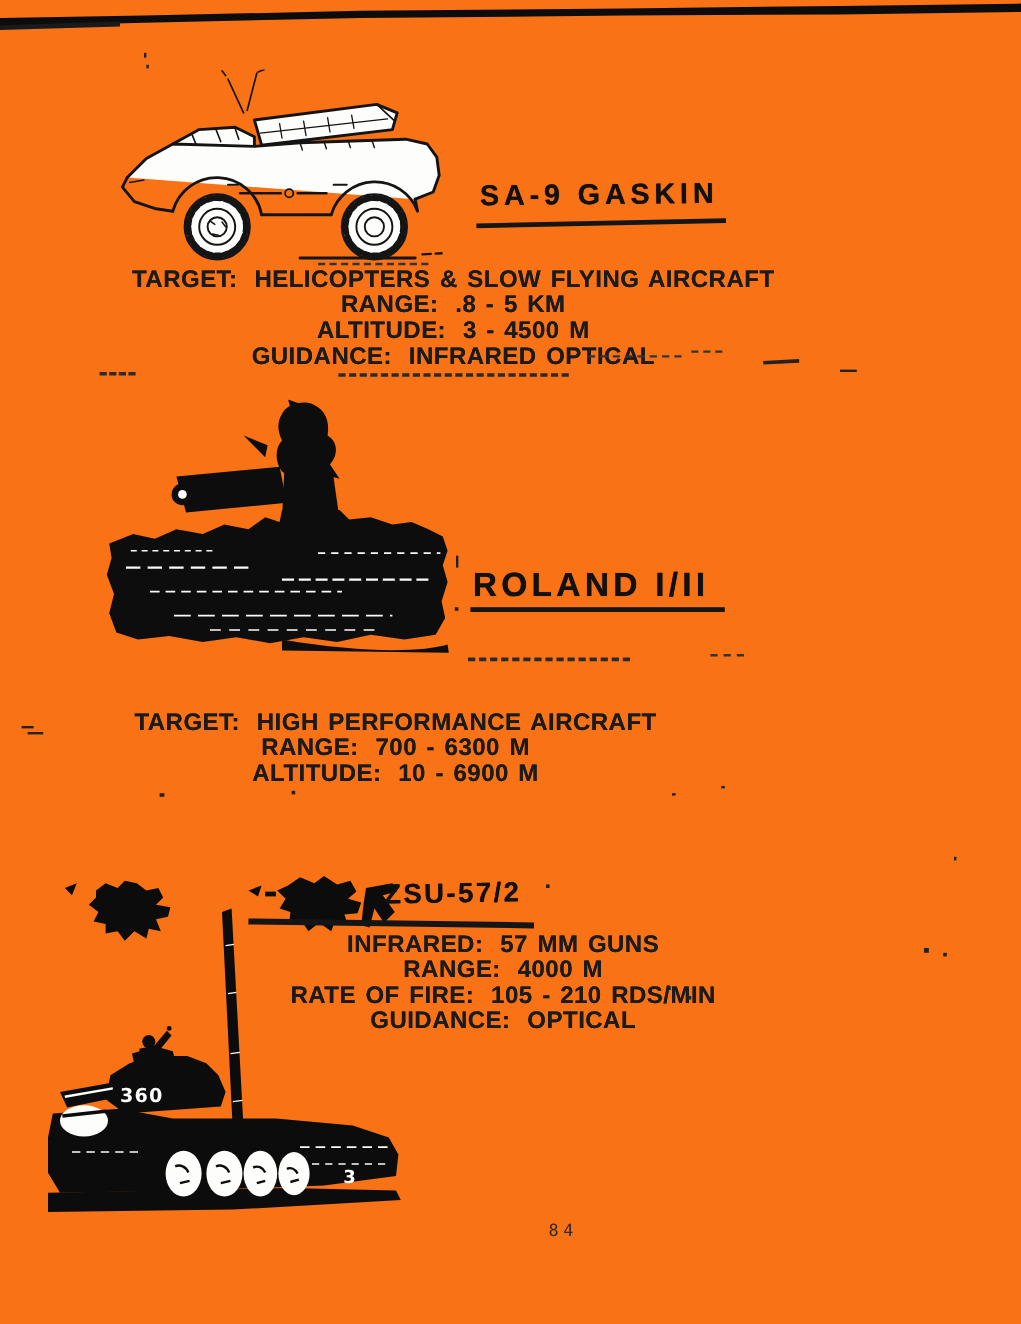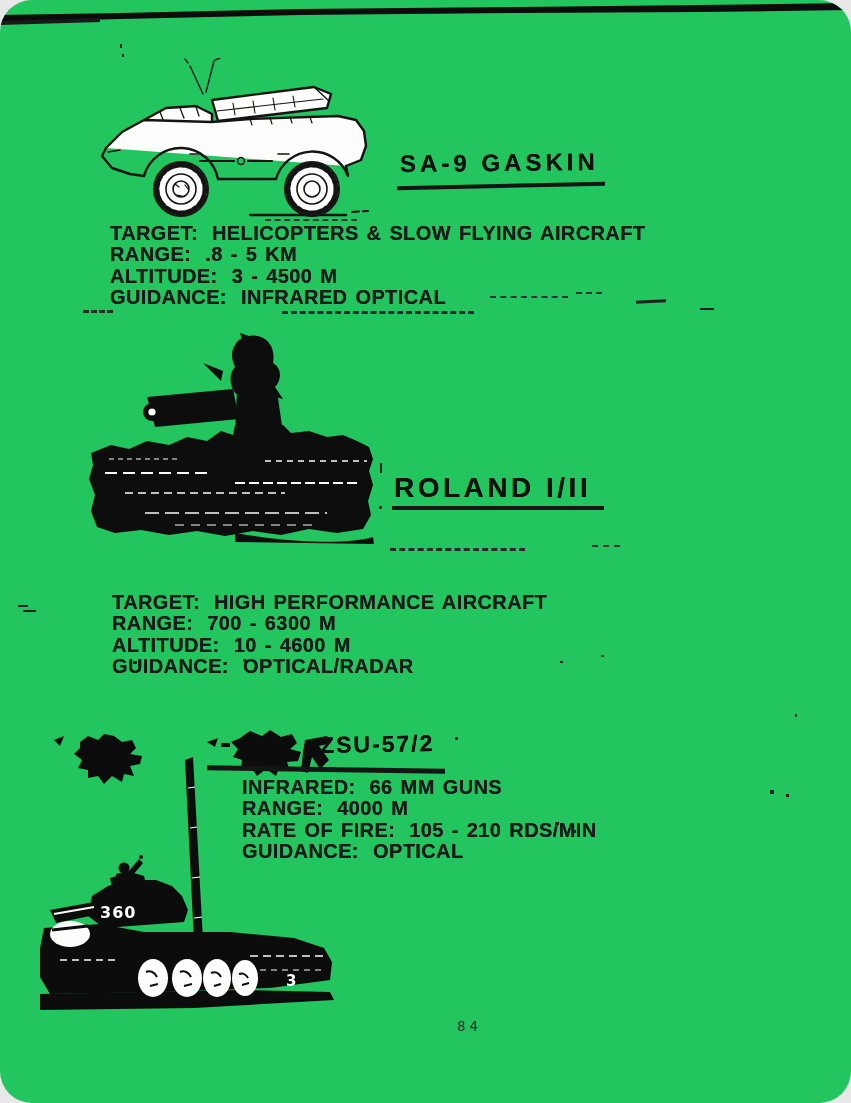--- a/index.html
+++ b/index.html
@@ -1,24 +1,24 @@
 <!DOCTYPE html>
 <html><head>
 <meta charset="utf-8">
 <style>
   html,body{margin:0;padding:0;background:#e8e8e8;}
   .page{
-    position:relative;width:851px;height:1103px;background:#22c55e;
-    overflow:hidden;font-family:"Liberation Sans",sans-serif;color:#161616;border-radius:32px;
+    position:relative;width:851px;height:1103px;background:#f97316;
+    overflow:hidden;font-family:"Liberation Sans",sans-serif;color:#161616;
   }
   .abs{position:absolute;}
   
   .specs{position:absolute;font-weight:700;font-size:20px;line-height:21.4px;
     letter-spacing:0.4px;word-spacing:2px;white-space:nowrap;color:#1b1b1b;
-    text-shadow:0 0 .5px #222;}
+    text-shadow:0 0 .5px #222;text-align:center;}
   .specs .srow{height:21.4px;}
   .specs .lbl{margin-right:14px;}
   
   .title{position:absolute;font-weight:700;color:#111;white-space:nowrap;
     text-shadow:0 0 .6px #111;}
   .t1{font-size:24px;letter-spacing:4px;transform:rotate(-.6deg);}
   .t2{font-size:28px;letter-spacing:3.5px;}
   .t3{font-size:23px;letter-spacing:2px;transform:rotate(-1deg);}
   .rule{position:absolute;background:#151515;}
   .dash{position:absolute;border-top:3px dashed #2a2a2a;}
@@ -136,22 +136,21 @@
   <div class="rule" style="left:392px;top:506px;width:212px;height:4px"></div>
   <div class="spot" style="left:380px;top:463px;width:2px;height:10px"></div>
   <div class="spot" style="left:379px;top:506px;width:3px;height:3px"></div>
 
   <div class="dash" style="left:390px;top:548px;width:135px"></div>
   <div class="dash2" style="left:592px;top:545px;width:28px"></div>
 
   <div class="specs" style="left:112px;top:592px">
     <div class="srow"><span class="lbl">TARGET:</span><span class="val">HIGH PERFORMANCE AIRCRAFT</span></div>
     <div class="srow"><span class="lbl">RANGE:</span><span class="val">700 - 6300 M</span></div>
-    <div class="srow"><span class="lbl">ALTITUDE:</span><span class="val">10 - 4600 M</span></div>
-    <div class="srow"><span class="lbl">GUIDANCE:</span><span class="val">OPTICAL/RADAR</span></div>
+    <div class="srow"><span class="lbl">ALTITUDE:</span><span class="val">10 - 6900 M</span></div>
   </div>
 
   <div class="spot" style="left:18px;top:605px;width:10px;height:2px"></div>
   <div class="spot" style="left:23px;top:610px;width:13px;height:2px"></div>
   <div class="spot" style="left:133px;top:661px;width:4px;height:3px"></div>
   <div class="spot" style="left:243px;top:659px;width:3px;height:3px"></div>
   <div class="spot" style="left:560px;top:661px;width:3px;height:2px"></div>
   <div class="spot" style="left:601px;top:655px;width:3px;height:2px"></div>
   <div class="spot" style="left:795px;top:714px;width:2px;height:3px"></div>
   <div class="spot" style="left:455px;top:737px;width:3px;height:3px"></div>
@@ -161,21 +160,21 @@
       <path d="M2 16 l11 -4 -3 9 z"></path>
       <rect x="16" y="17" width="9" height="4"></rect>
       <path d="M35 12 l10 -7 12 5 8 -6 11 7 11 -3 5 9 -7 6 11 3 -3 9 -11 1 3 9 -11 -3 -3 8 -10 -7 -9 7 -6 -9 -10 2 1 -9 -9 -3 5 -8 -7 -7 z"></path>
       <path d="M100 14 l22 -4 4 7 -12 3 10 14 -9 9 -8 -12 -4 16 -7 -2 2 -18 z"></path>
     </g>
   </svg>
   <div class="title t3" style="left:320px;top:731px">ZSU-57/2</div>
   <div class="rule" style="left:207px;top:767px;width:238px;height:5px;transform:rotate(.8deg)"></div>
 
   <div class="specs" style="left:242px;top:777px;line-height:21.6px">
-    <div class="srow"><span class="lbl">INFRARED:</span><span class="val">66 MM GUNS</span></div>
+    <div class="srow"><span class="lbl">INFRARED:</span><span class="val">57 MM GUNS</span></div>
     <div class="srow"><span class="lbl">RANGE:</span><span class="val">4000 M</span></div>
     <div class="srow"><span class="lbl">RATE OF FIRE:</span><span class="val">105 - 210 RDS/MIN</span></div>
     <div class="srow"><span class="lbl">GUIDANCE:</span><span class="val">OPTICAL</span></div>
   </div>
 
   <div class="spot" style="left:770px;top:790px;width:4px;height:4px"></div>
   <div class="spot" style="left:786px;top:794px;width:3px;height:3px"></div>
   <div class="spot" style="left:556px;top:822px;width:3px;height:3px"></div>
   <div class="spot" style="left:573px;top:830px;width:3px;height:3px"></div>
 

